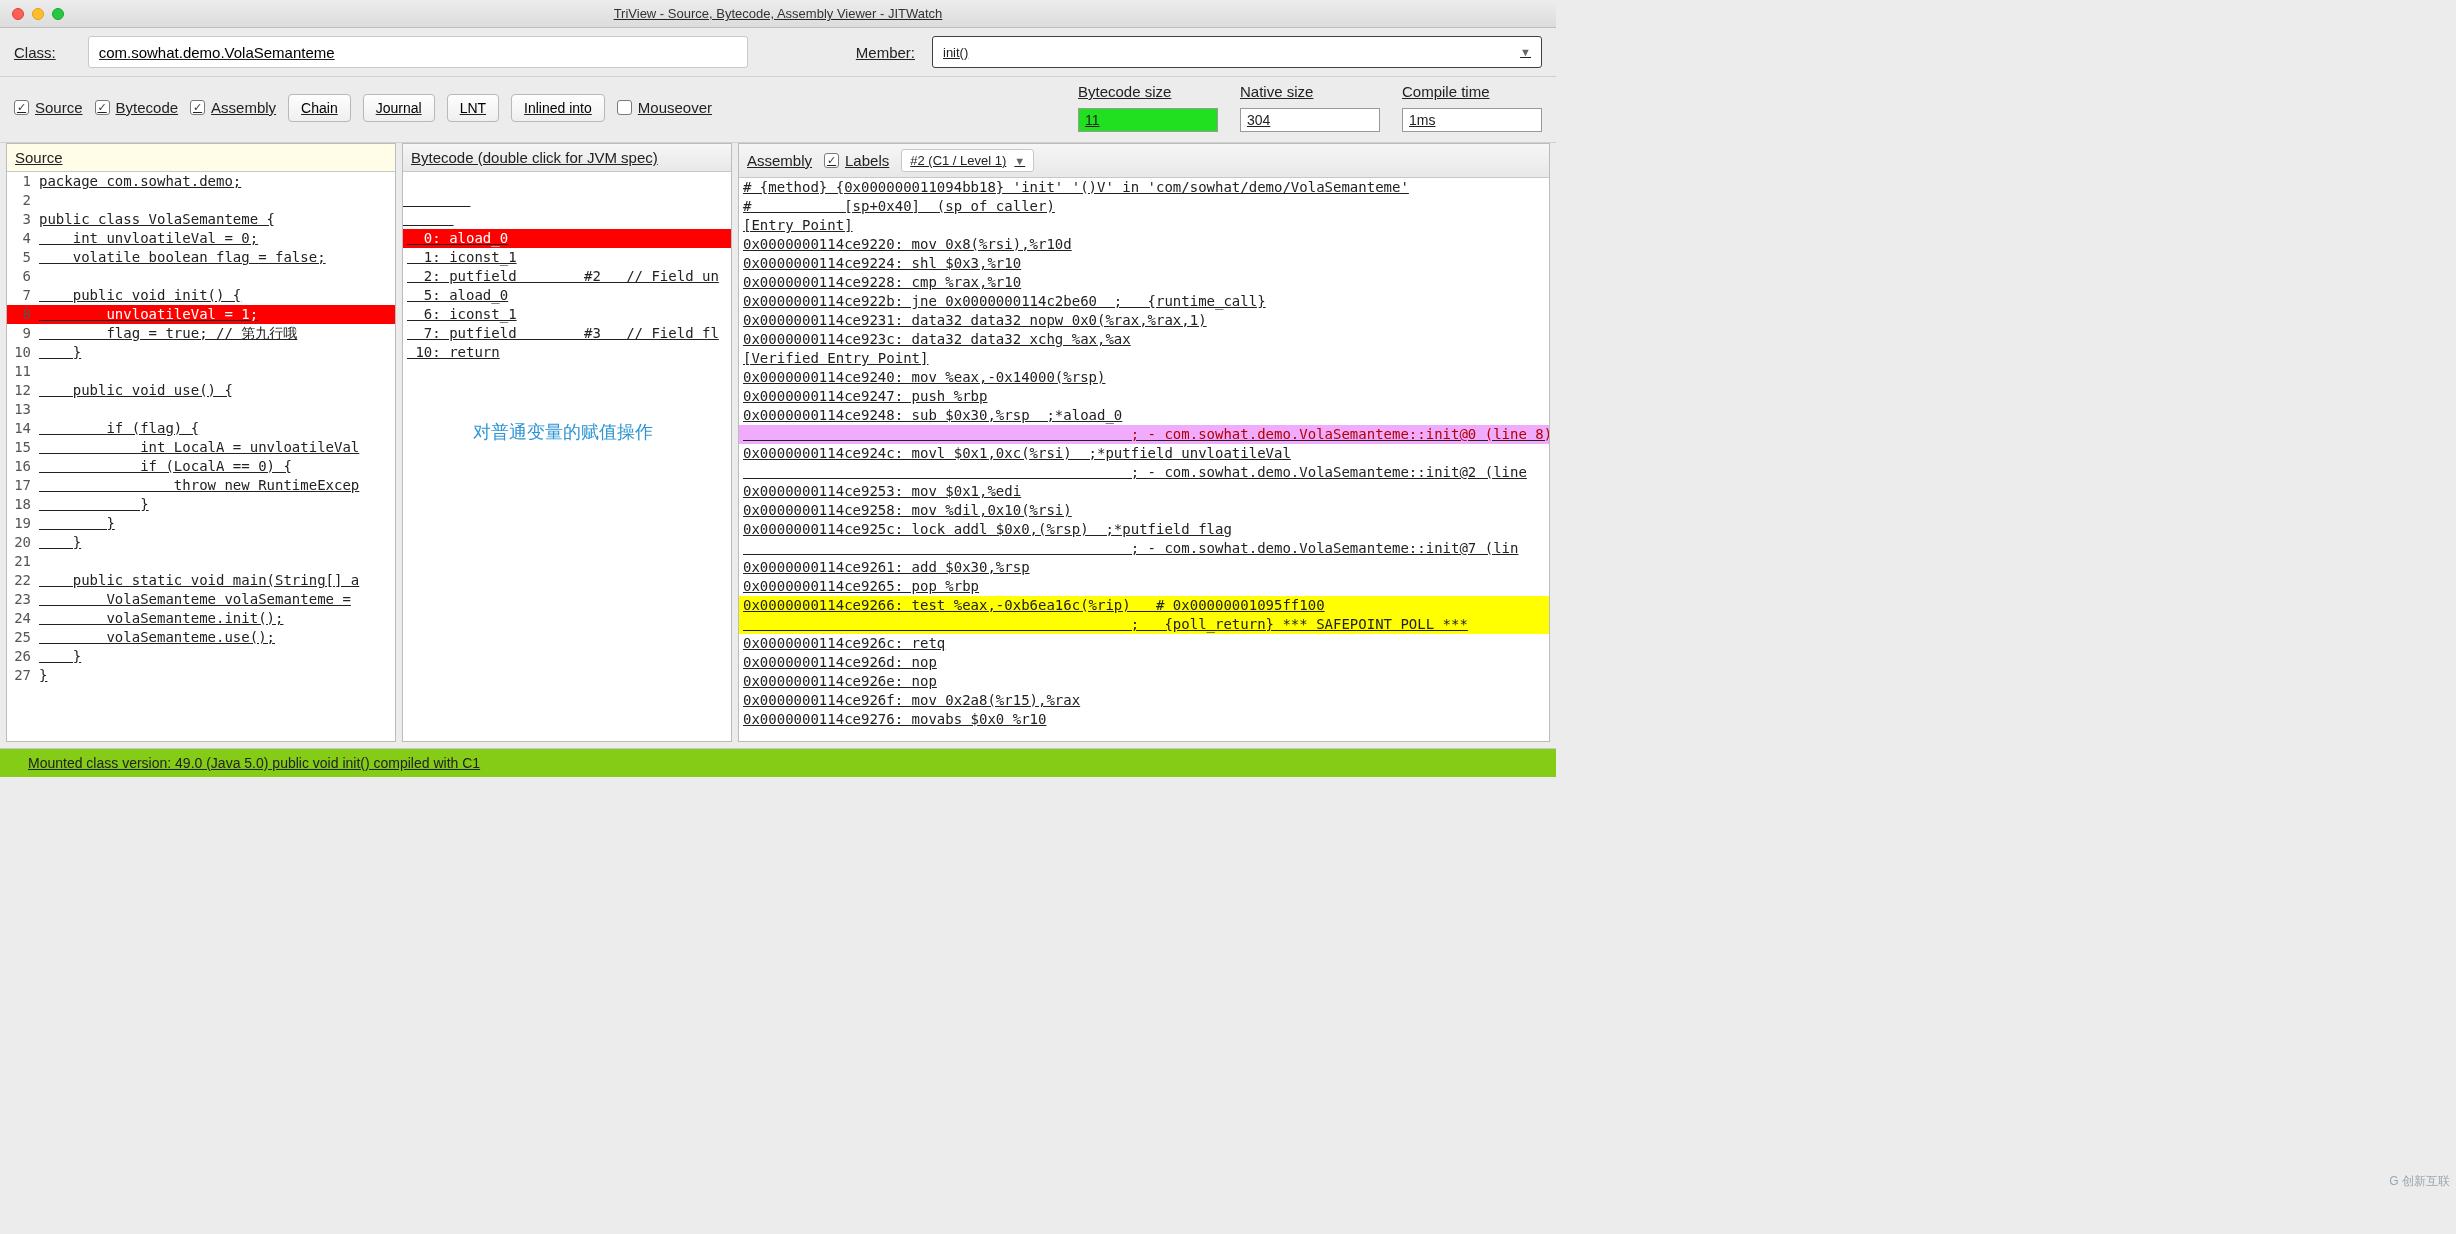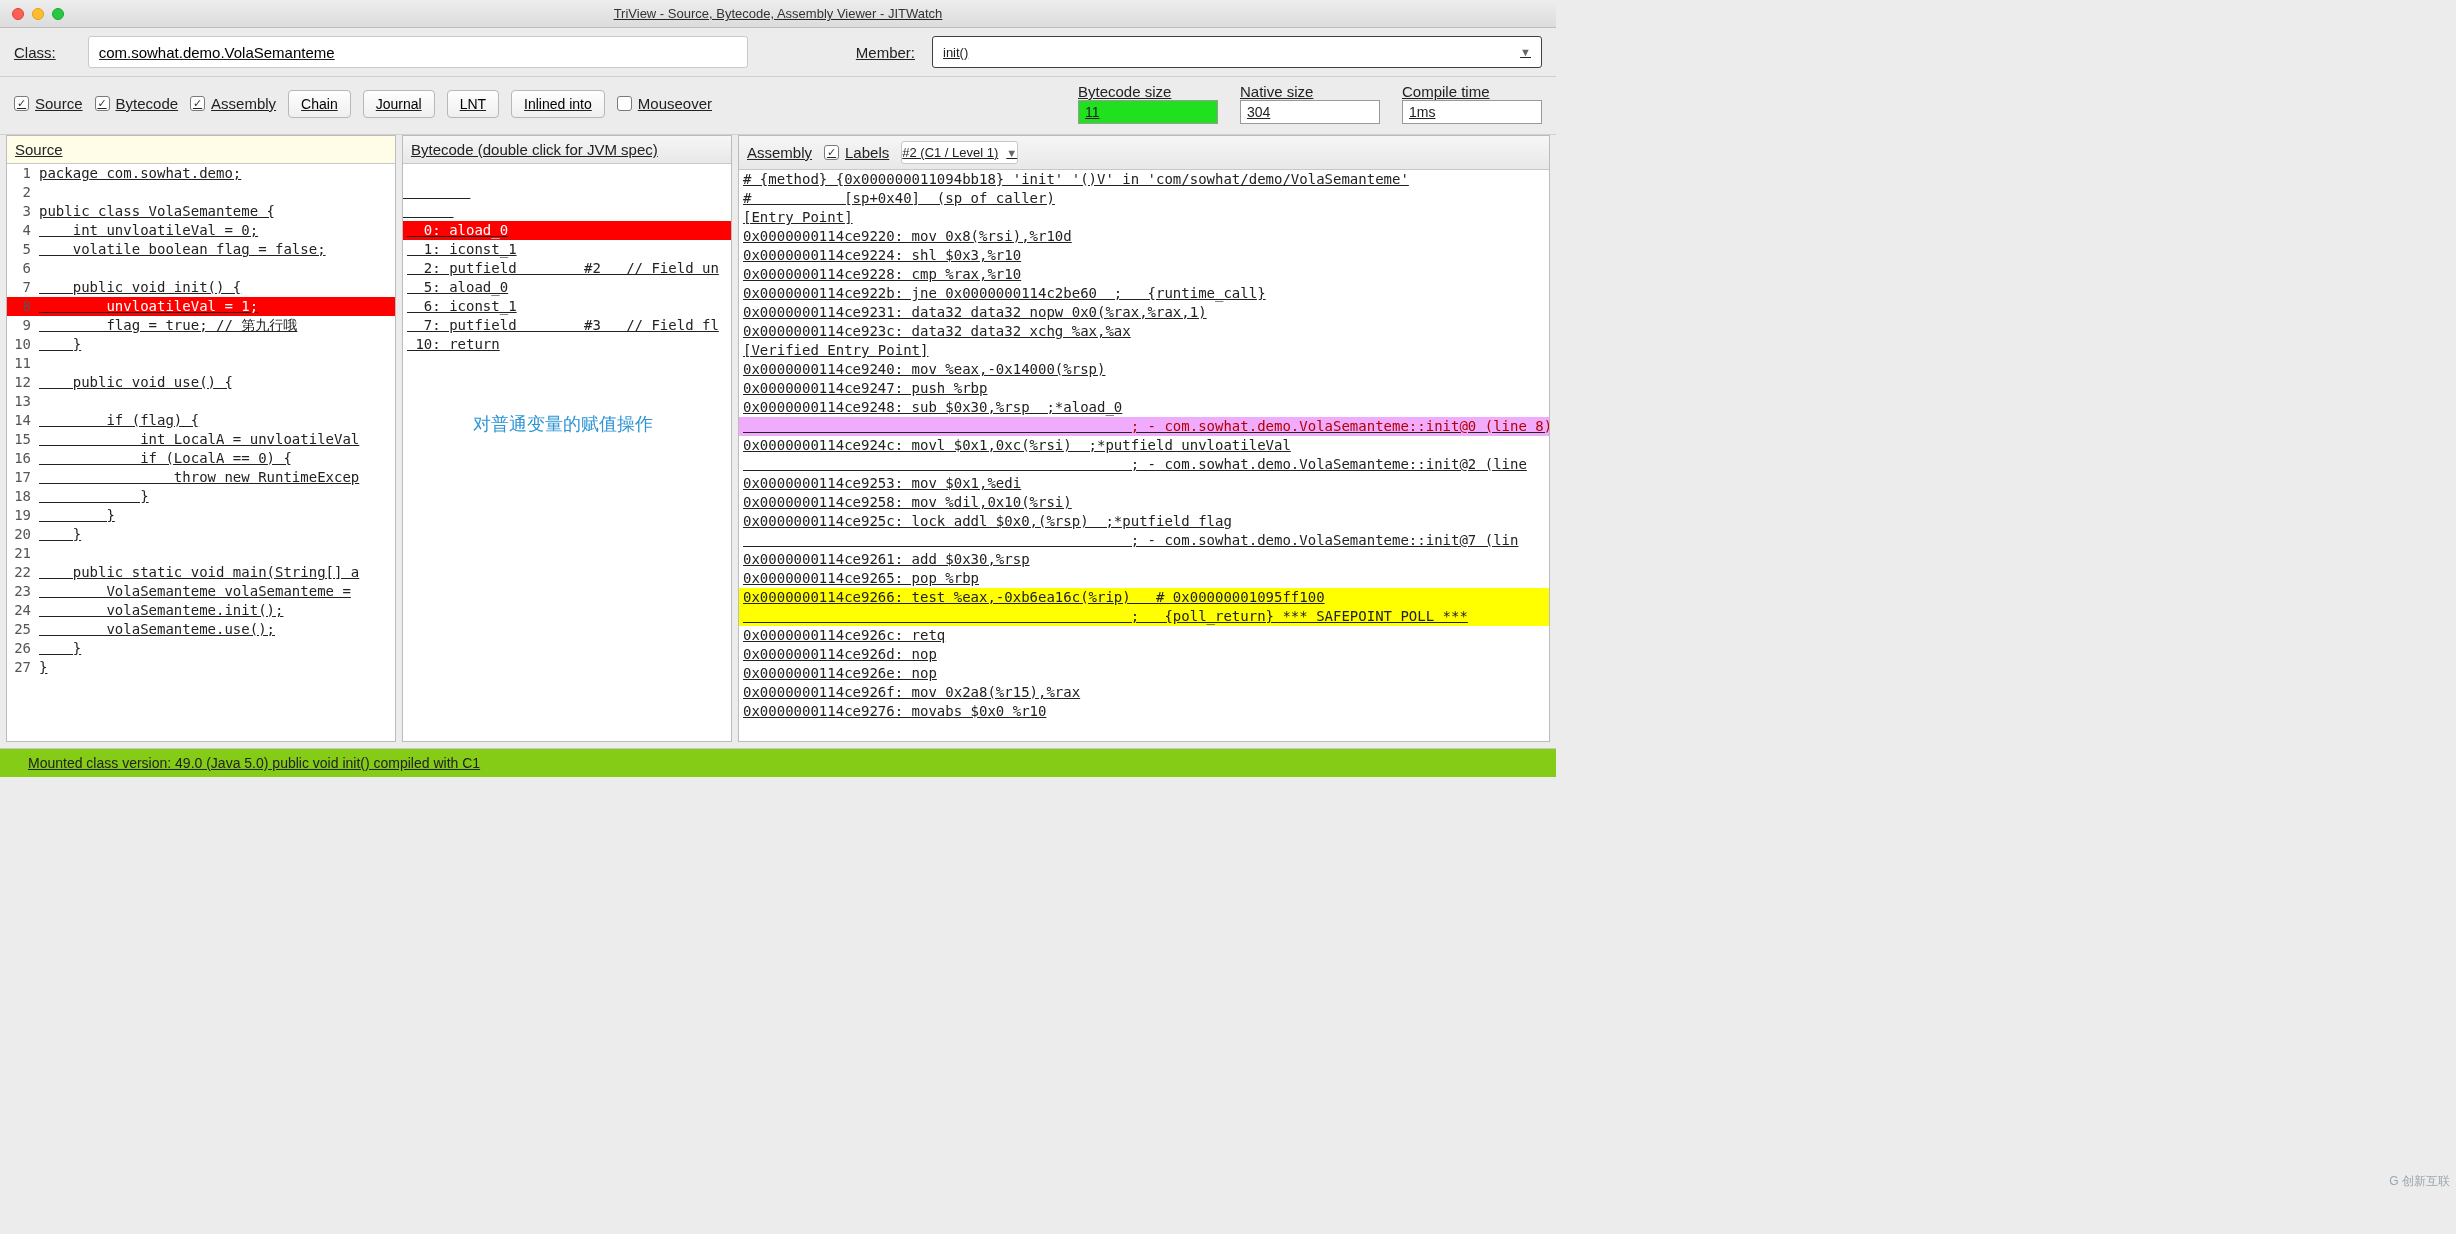--- a/index.html
+++ b/index.html
@@ -31,40 +31,40 @@
 .chev { font-size:11px; color:#666; }
 
 .row2 { display:flex; align-items:center; padding:6px 14px 10px; gap:12px; border-bottom:1px solid #d0d0d0; }
 .cb { display:flex; align-items:center; gap:6px; font-size:15px; }
 .cbox { width:15px; height:15px; border:1px solid #7a7a7a; border-radius:3px; background:#fff; display:flex; align-items:center; justify-content:center; font-size:11px; color:#333; }
 .cbox.on::after{content:"✓";}
 .btn {
   background:linear-gradient(#fefefe,#efefef); border:1px solid #b8b8b8; border-radius:4px; padding:5px 12px; font-size:14px; cursor:pointer;
 }
 .stats { display:flex; gap:22px; margin-left:auto; }
-.stat { display:flex; flex-direction:column; gap:0; }
+.stat { display:flex; flex-direction:column; gap:8px; }
 .stat-label { font-size:15px; }
 .stat-val { border:1px solid #999; padding:3px 6px; min-width:140px; height:24px; font-size:14px; background:#fff; }
 .stat-val.green { background:#20e020; }
 
 .panels { flex:1; display:flex; gap:6px; padding:0 6px 6px; overflow:hidden; }
 .panel { background:#fff; border:1px solid #bcbcbc; display:flex; flex-direction:column; overflow:hidden; }
 .panel.source { width:390px; }
 .panel.bytecode { width:330px; }
 .panel.asm { flex:1; }
 .panel-head { background:linear-gradient(#f6f6f6,#e8e8e8); border-bottom:1px solid #c8c8c8; padding:5px 8px; font-size:15px; display:flex; align-items:center; gap:12px; }
 .panel-head.src { background:#fffde8; }
 .panel-body { flex:1; overflow:auto; font-family: Menlo, Consolas, monospace; font-size:14px; line-height:19px; white-space:pre; position:relative; }
 .gut { display:inline-block; width:28px; text-align:right; color:#555; padding-right:8px; }
 .line { padding-left:4px; }
 .hl-red { background:#ff0000; color:#fff; }
 .hl-red-b { background:#f0abfc; color:#b30000; }
 .hl-yellow { background:#ffff00; }
 .annot { position:absolute; color:#2d95d3; font-size:18px; font-weight:500; pointer-events:none; }
-.sel { background:#fff; border:1px solid #c8c8c8; border-radius:3px; padding:3px 0; display:flex; align-items:center; gap:8px; font-size:13px; }
+.sel { background:#fff; border:1px solid #c8c8c8; border-radius:3px; padding:3px 8px; display:flex; align-items:center; gap:8px; font-size:13px; }
 .status { border-top:1px solid #c8c8c8; padding:6px 28px; font-size:14px; background:#84cc16; }
 ::-webkit-scrollbar { width:16px; height:16px; }
 ::-webkit-scrollbar-track { background:#f2f2f2; }
 ::-webkit-scrollbar-thumb { background:#c0c0c0; border-radius:8px; border:3px solid #f2f2f2; }
 .watermark { position:absolute; right:6px; bottom:44px; font-size:12px; color:#9aa7b1; z-index:5;}
 </style>
 </head>
 <body>
 
 <div class="window">

